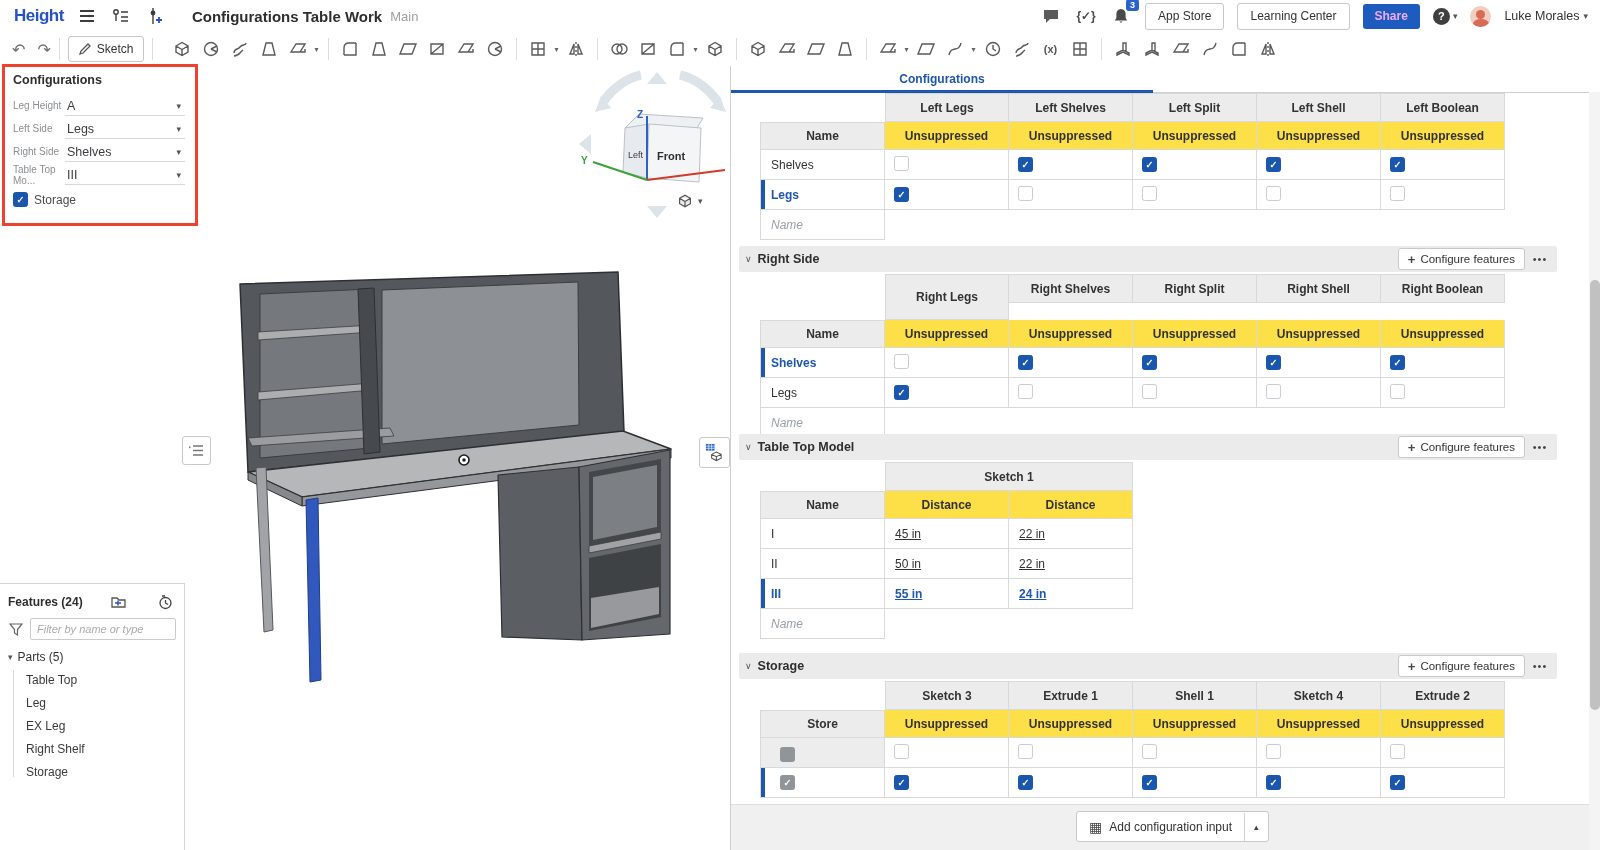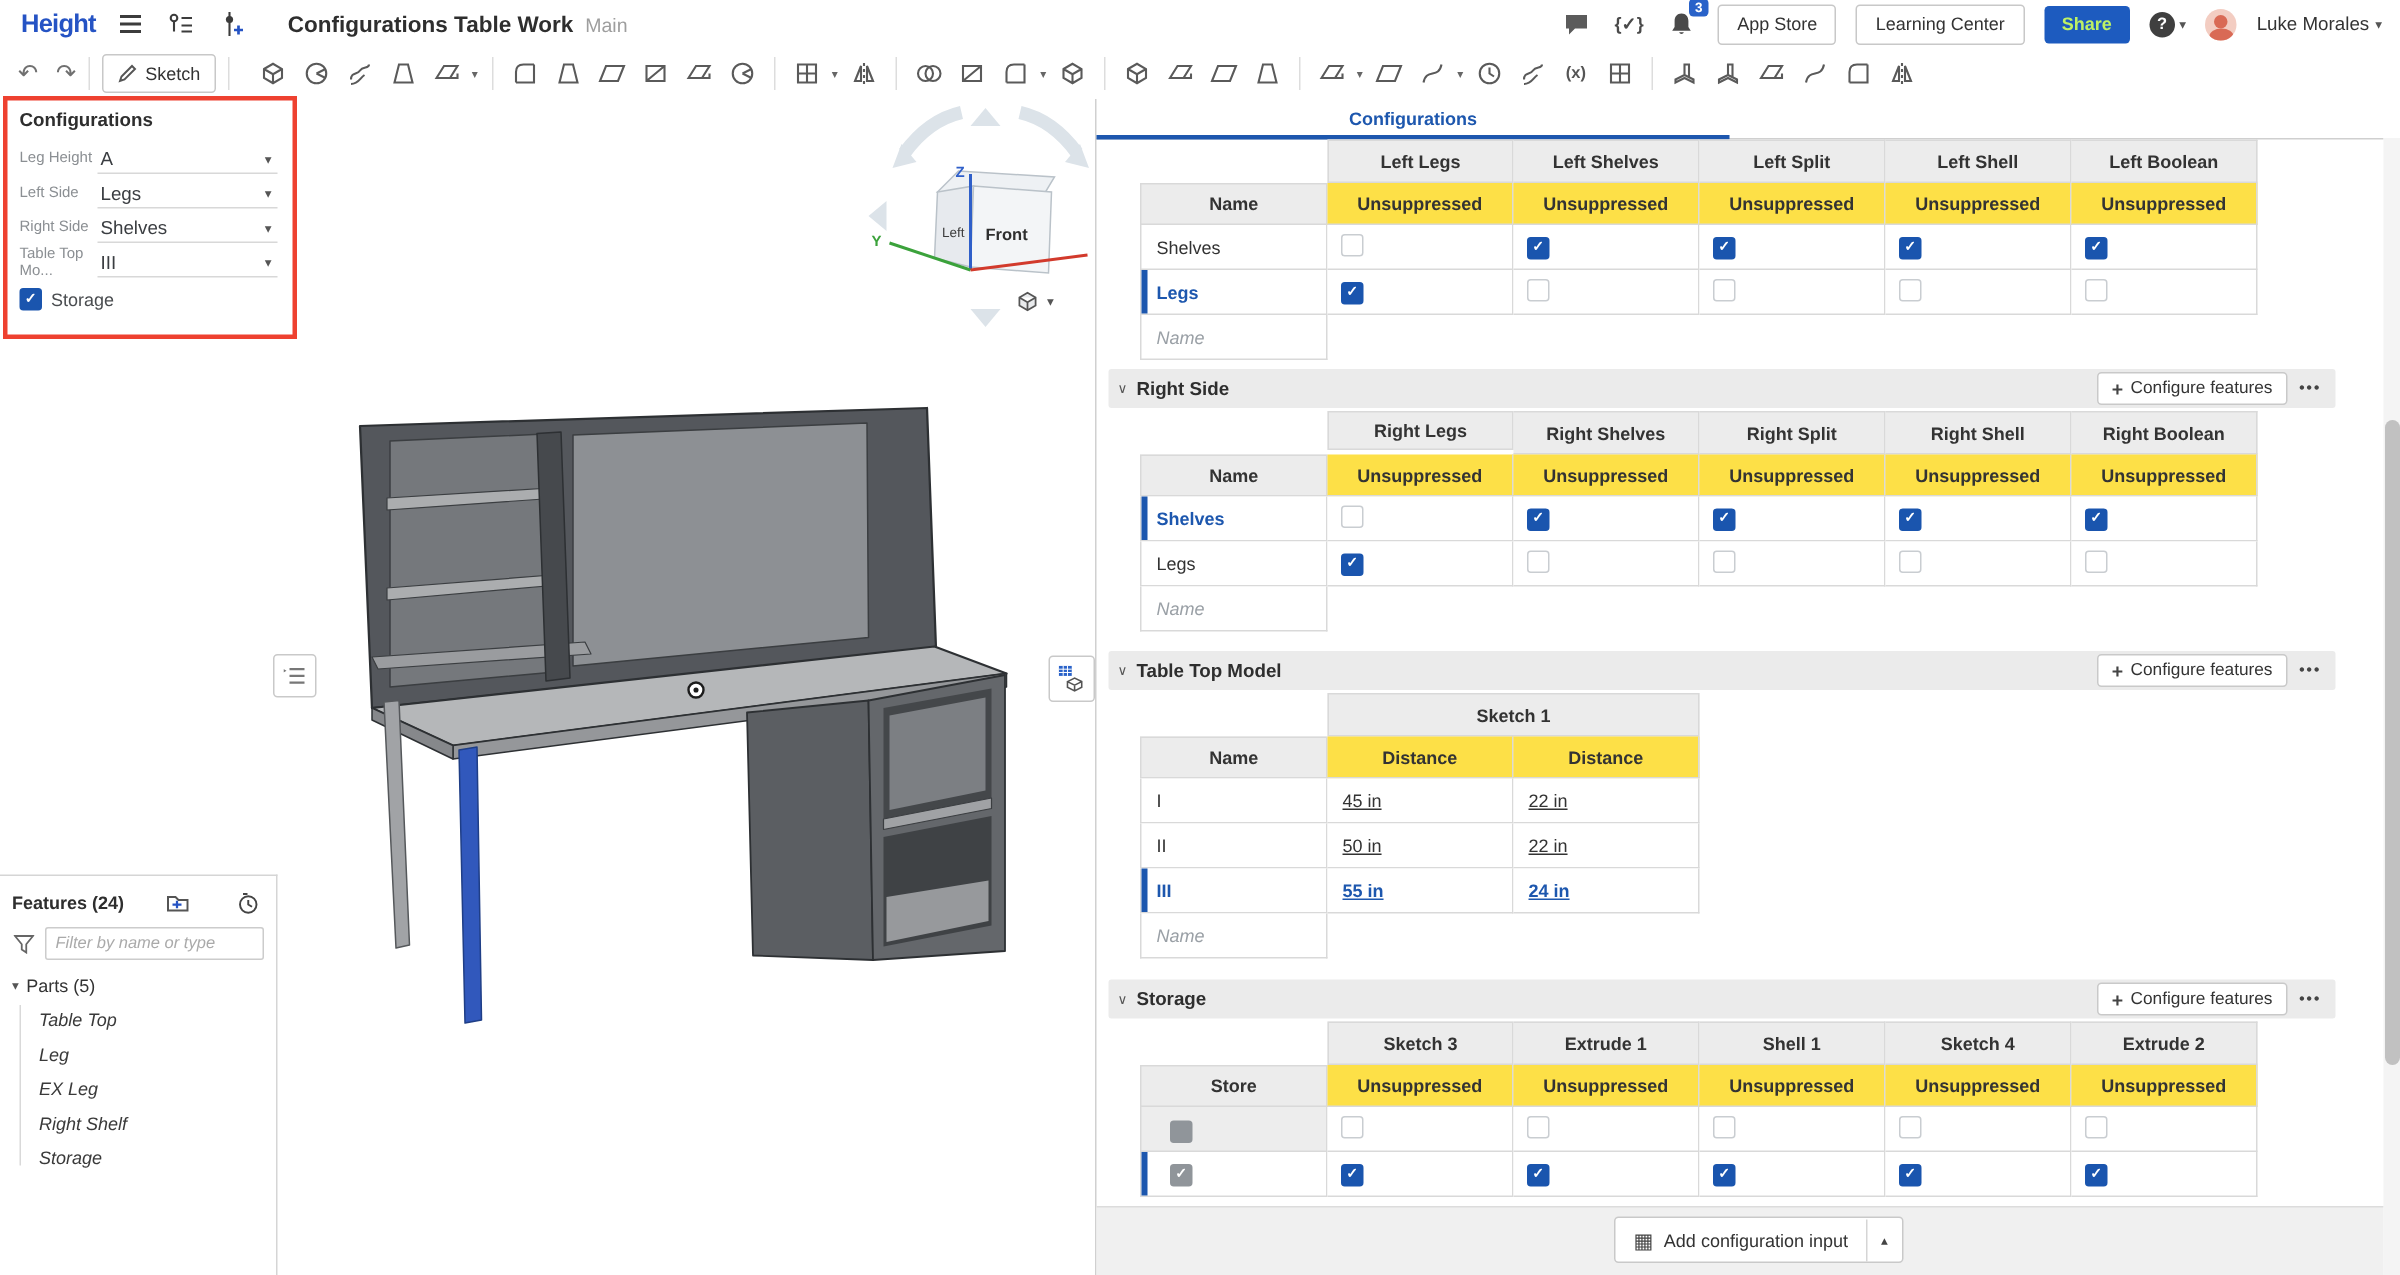--- a/index.html
+++ b/index.html
@@ -5,21 +5,21 @@
   html,body{margin:0;padding:0;background:#fff;font-family:"Liberation Sans",sans-serif;}
   #app{position:relative;width:1600px;height:850px;overflow:hidden;background:#fff;color:#333;}
   
   #hdr{position:absolute;left:0;top:0;width:1600px;height:32px;background:#fff;border-bottom:1px solid #e4e4e4;display:flex;align-items:center;}
   #logo{font-size:17px;font-weight:800;color:#2553C4;margin-left:14px;letter-spacing:-0.5px;}
   .hico{width:22px;height:22px;display:flex;align-items:center;justify-content:center;margin-left:12px;color:#3c3c3c;cursor:pointer;}
   #doc-title{font-size:15px;font-weight:700;color:#2e2e2e;margin-left:26px;white-space:nowrap;}
   #doc-sub{font-size:13px;color:#9e9e9e;margin-left:8px;}
   #hdr-right{margin-left:auto;display:flex;align-items:center;gap:13px;margin-right:12px;}
   .hbtn{height:25px;border:1px solid #c8c8c8;border-radius:3px;background:#fff;display:flex;align-items:center;padding:0 12px;font-size:12px;color:#333;cursor:pointer;white-space:nowrap;}
-  #share-btn{background:#1D5BBF;color:#bef264;border:none;font-weight:600;text-align:right;}
+  #share-btn{background:#1D5BBF;color:#f0abfc;border:none;font-weight:600;text-align:right;}
   #bell-wrap{position:relative;}
   #bell-badge{position:absolute;top:-6px;right:-7px;background:#2962c9;color:#fff;font-size:9px;font-weight:700;border-radius:3px;padding:1px 4px;}
   #help-btn{display:flex;align-items:center;gap:3px;cursor:pointer;}
   #help-circle{width:17px;height:17px;border-radius:50%;background:#3f3f3f;color:#fff;font-size:11px;font-weight:700;display:flex;align-items:center;justify-content:center;}
   #avatar{width:21px;height:21px;border-radius:50%;background:#f3cdc2;overflow:hidden;position:relative;}
   #avatar .head{position:absolute;left:6px;top:4px;width:9px;height:9px;border-radius:50%;background:#d96a55;}
   #avatar .body{position:absolute;left:2.5px;top:13px;width:16px;height:10px;border-radius:50%;background:#d96a55;}
   #user-name{font-size:12.5px;color:#333;display:flex;align-items:center;gap:4px;cursor:pointer;}
   .caret{font-size:9px;color:#555;}
   
@@ -57,21 +57,21 @@
   .cb.gray:not(.on)::after{content:"";}
   
   #feat-panel{position:absolute;left:0;top:517px;width:184px;height:267px;border-top:1px solid #d5d5d5;border-right:1px solid #d5d5d5;background:#fff;}
   #feat-hdr{display:flex;align-items:center;padding:8px 8px 4px 8px;}
   #feat-title{font-size:12px;font-weight:700;color:#2e2e2e;}
   #feat-hdr .fico{margin-left:auto;}
   .fico{width:20px;height:20px;display:flex;align-items:center;justify-content:center;cursor:pointer;color:#555;}
   #filter-row{display:flex;align-items:center;padding:2px 8px 6px 8px;gap:6px;}
   #filter-input{flex:1;height:20px;border:1px solid #ccc;border-radius:2px;font-size:11px;color:#aaa;font-style:italic;display:flex;align-items:center;padding:0 6px;cursor:text;}
   #parts-hdr{display:flex;align-items:center;gap:5px;font-size:12px;color:#333;padding:4px 8px;cursor:pointer;}
-  #parts-list{position:relative;font-style:italic;}
+  #parts-list{position:relative;}
   #indent-line{position:absolute;left:13px;top:2px;bottom:6px;width:1px;background:#d9d9d9;}
   .part-item{font-size:12px;color:#3a3a3a;padding:4.5px 0 4.5px 26px;cursor:pointer;}
   
   #list-toggle{position:absolute;left:182px;top:370px;width:27px;height:27px;border:1px solid #c9c9c9;border-radius:3px;background:#fff;display:flex;align-items:center;justify-content:center;cursor:pointer;}
   #cfgtable-toggle{position:absolute;left:699px;top:371px;width:29px;height:29px;border:1px solid #c9c9c9;border-radius:3px;background:#fff;display:flex;align-items:center;justify-content:center;cursor:pointer;}
   
   #view-menu{position:absolute;left:676px;top:126px;display:flex;align-items:center;gap:4px;cursor:pointer;color:#555;}
   
   #rpanel{position:absolute;left:730px;top:66px;width:870px;height:784px;background:#fff;border-left:1px solid #d0d0d0;}
   #rp-tabs{position:absolute;left:0;top:0;width:858px;height:26px;border-bottom:1px solid #cfcfcf;}
@@ -636,21 +636,21 @@
           <span class="stitle">Right Side</span>
           <div class="cfg-feat-btn">
             <span class="plus">+</span>
             <span>Configure features</span>
           </div>
           <div class="dots-btn">•••</div>
         </div>
         <div class="ctable" style="top: 208px;">
           <div class="crow">
             <div class="ccell blank" style="width: 125px; height: 29px;"></div>
-            <div class="ccell hdr" style="width: 124px; height: 26px; border-left: 1px solid rgb(217, 217, 217);">Right Legs</div>
+            <div class="ccell hdr" style="width: 124px; height: 46px; border-left: 1px solid rgb(217, 217, 217);">Right Legs</div>
             <div class="ccell hdr" style="width: 124px; height: 29px;">Right Shelves</div>
             <div class="ccell hdr" style="width: 124px; height: 29px;">Right Split</div>
             <div class="ccell hdr" style="width: 124px; height: 29px;">Right Shell</div>
             <div class="ccell hdr" style="width: 124px; height: 29px;">Right Boolean</div>
           </div>
           <div class="crow">
             <div class="ccell hdr2 hdrname" style="width: 125px; height: 28px; border-left: 1px solid rgb(217, 217, 217); border-top: 1px solid rgb(217, 217, 217);">Name</div>
             <div class="ccell hdr2" style="width: 124px; height: 28px;">Unsuppressed</div>
             <div class="ccell hdr2" style="width: 124px; height: 28px;">Unsuppressed</div>
             <div class="ccell hdr2" style="width: 124px; height: 28px;">Unsuppressed</div>

